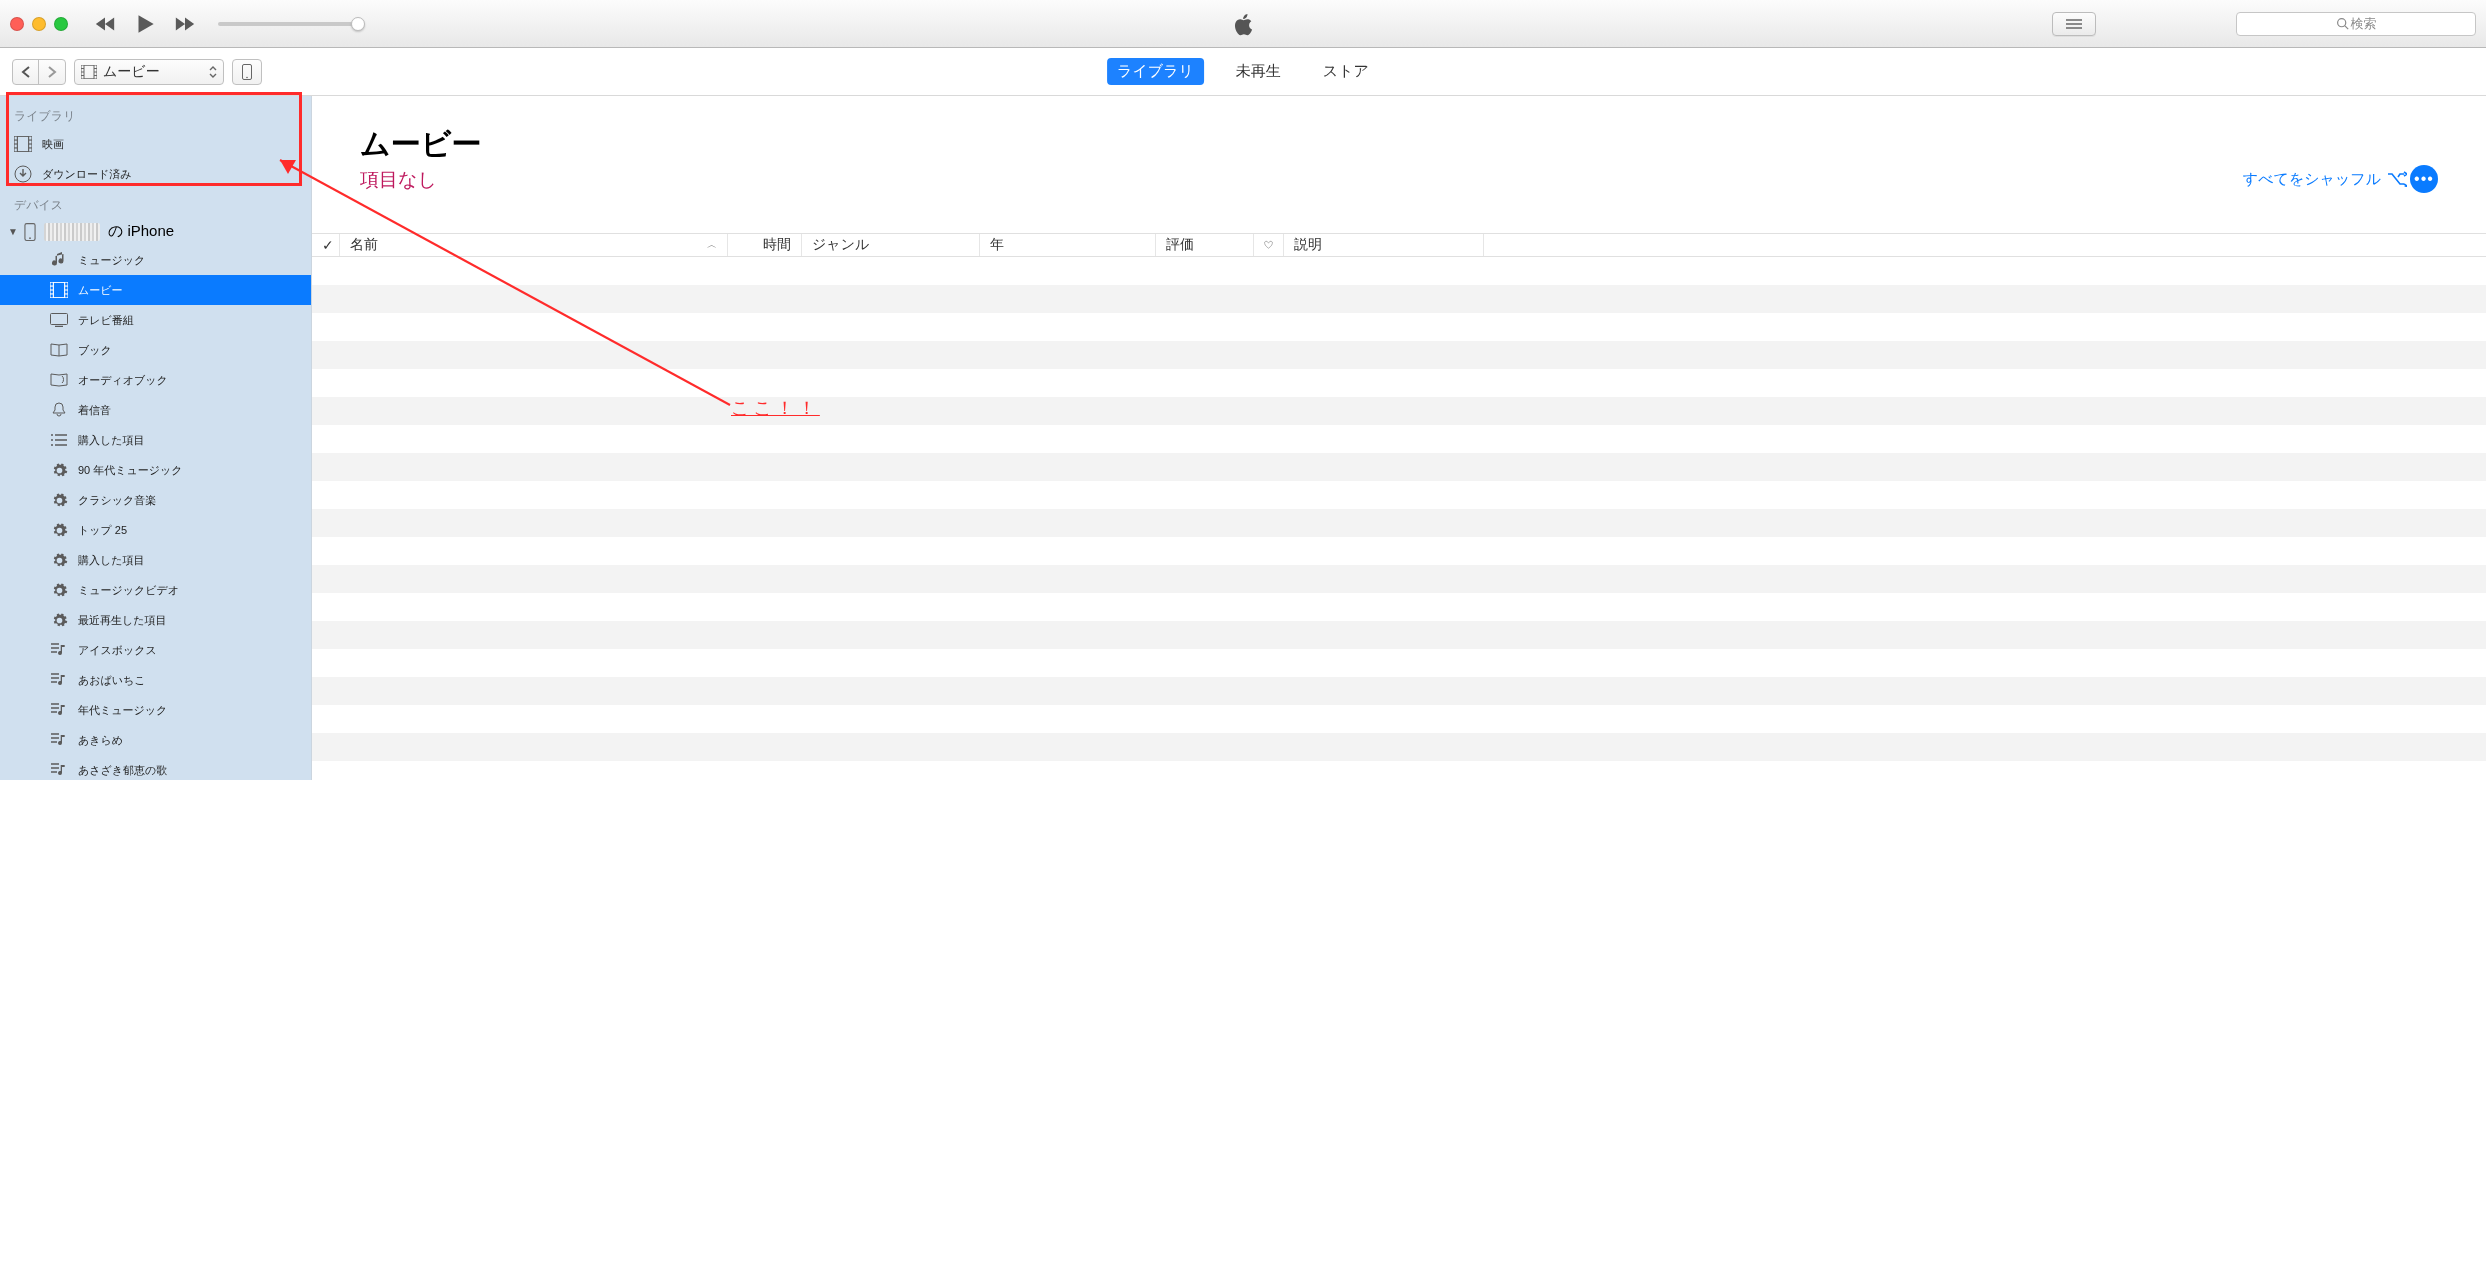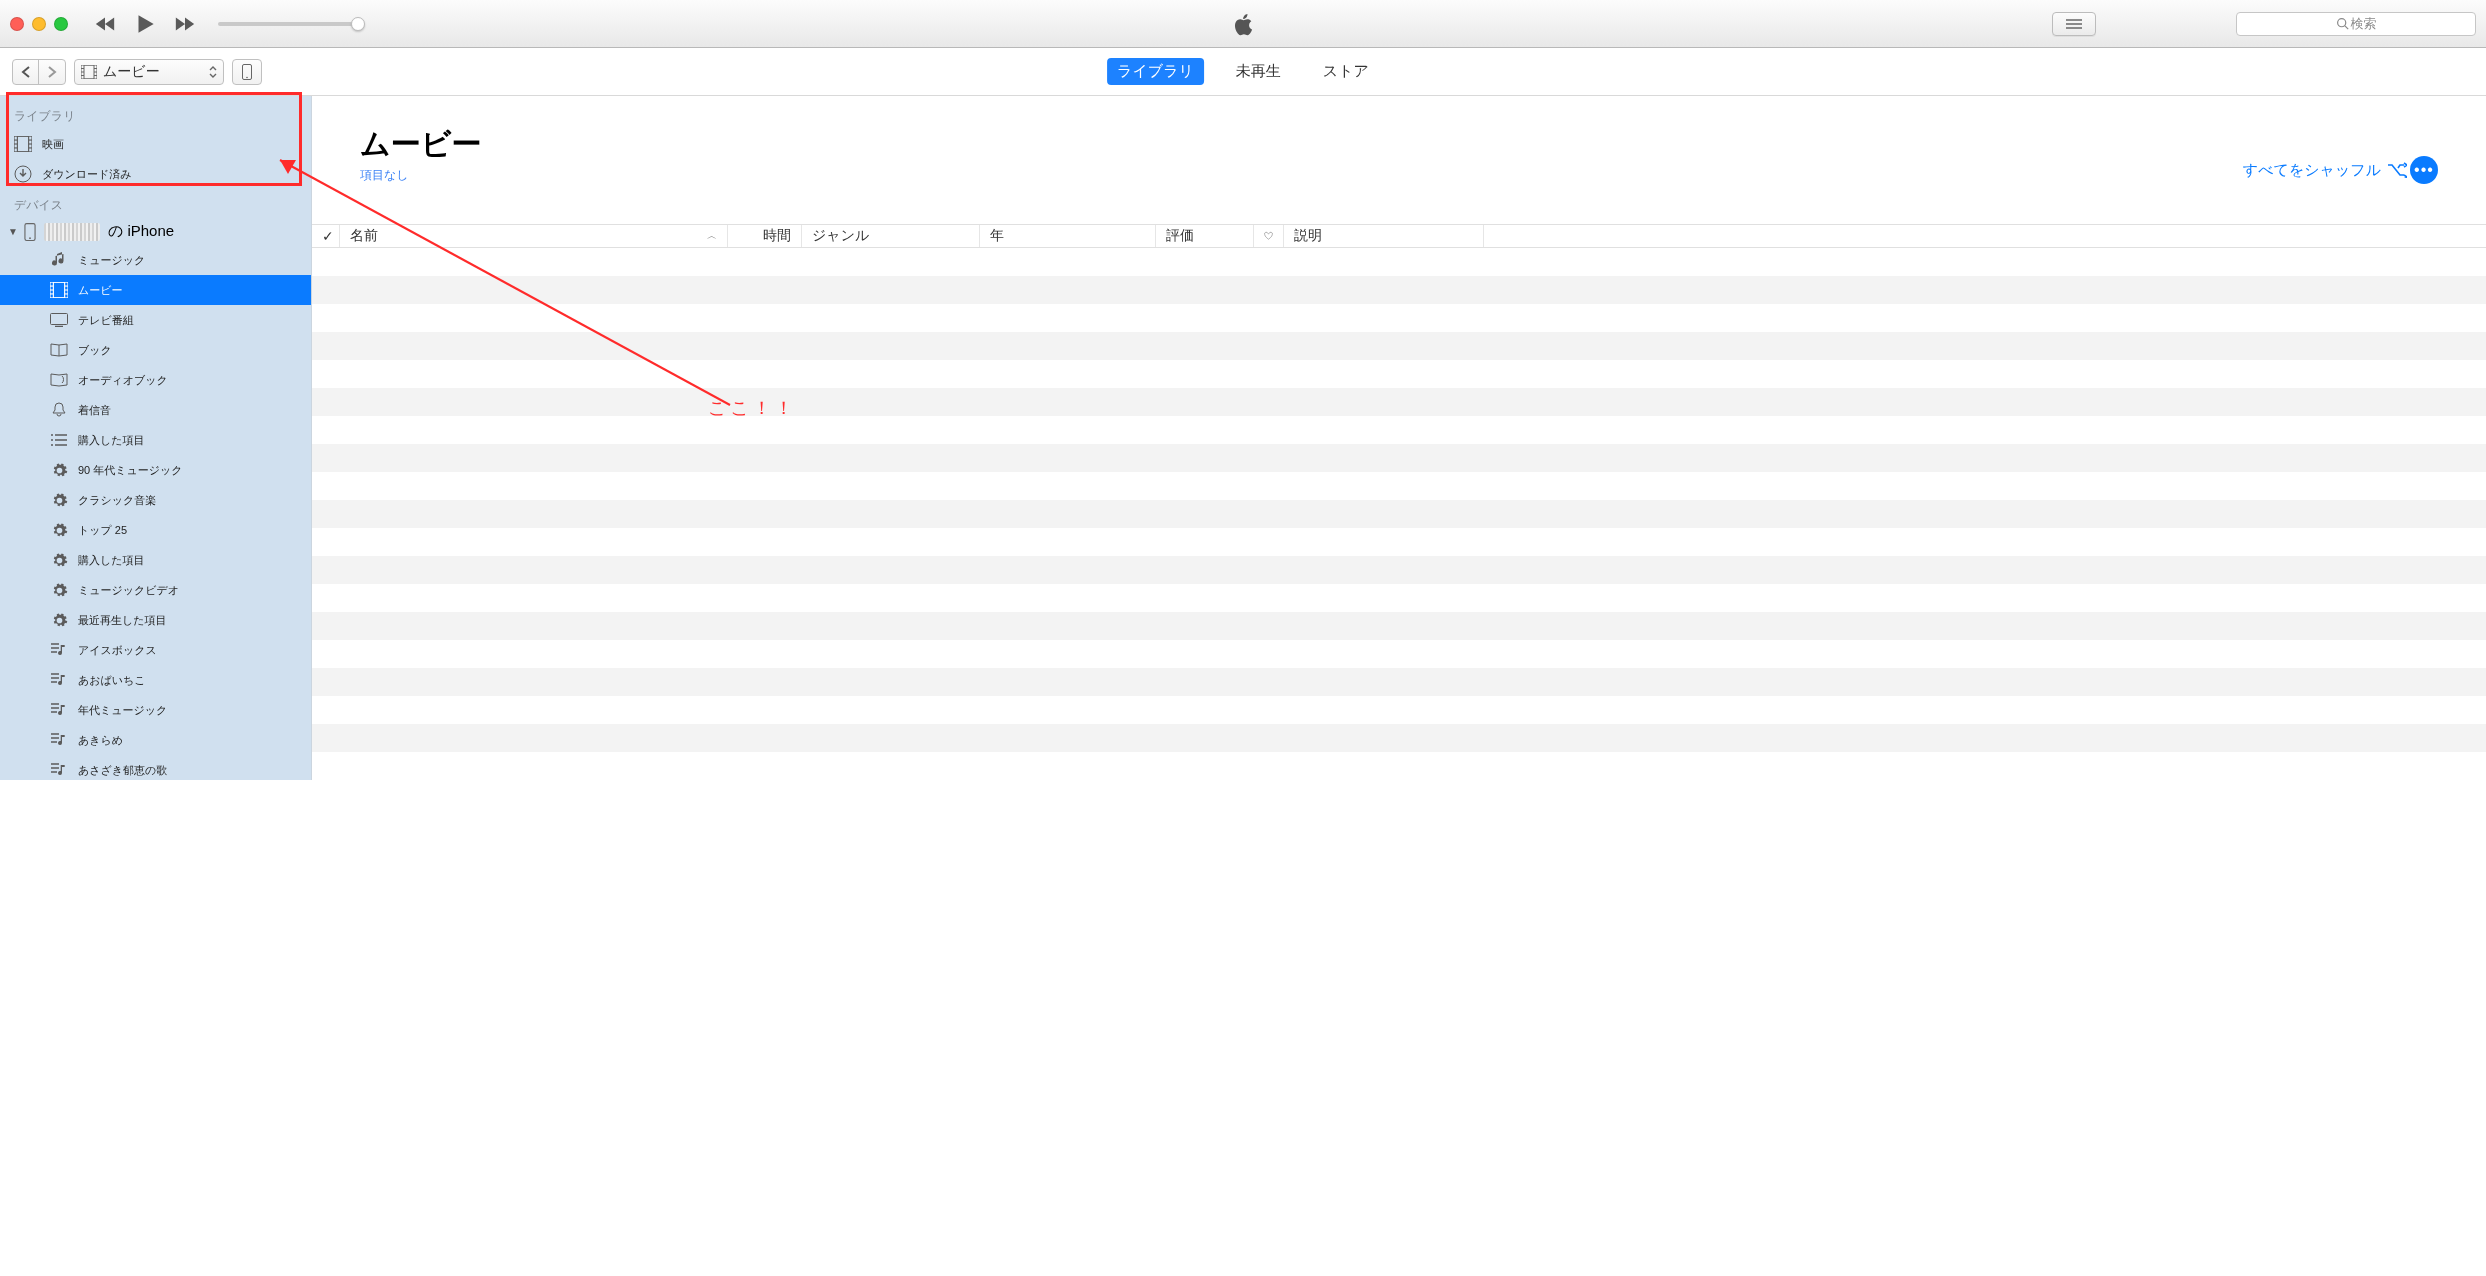--- a/index.html
+++ b/index.html
@@ -44,21 +44,21 @@
     .sb-icon { width:18px; height:18px; color:#5b5b5b; display:flex; align-items:center; justify-content:center; flex-shrink:0; }
     .dev-row { display:flex; align-items:center; gap:6px; padding:4px 8px; font-size:15px; }
     .disclosure { font-size:10px; color:#555; }
     .pixelate { display:inline-block; width:56px; height:18px; background:linear-gradient(90deg,#d4d4d4 0 25%,#f2f2f2 25% 50%,#cacaca 50% 75%,#eee 75% 100%); background-size:8px 100%; border-radius:2px; margin:0 2px; }
     .redbox { position:absolute; border:3px solid #ff2b2b; pointer-events:none; }
 
     
     .main { flex:1; display:flex; flex-direction:column; min-width:0; position:relative; }
     .main-head { padding:28px 48px 10px; display:flex; justify-content:space-between; align-items:flex-end; }
     .main-title { font-size:30px; font-weight:700; }
-    .main-sub { font-size:12px; color:#3b82f6; margin-top:2px; }
+    .main-sub { font-size:19px; color:#be185d; margin-top:2px; }
     .shuffle { display:flex; align-items:center; gap:3px; }
     .shuffle-link { color:#0a7bff; font-size:15px; display:flex; align-items:center; gap:6px; }
     .more-btn { width:28px; height:28px; background:#0a7bff; border-radius:50%; display:flex; align-items:center; justify-content:center; color:#fff; font-size:16px; letter-spacing:1px; }
     .table-header { display:flex; border-top:1px solid #e0e0e0; border-bottom:1px solid #e0e0e0; font-size:14px; color:#333; height:24px; align-items:center; margin-top:30px; }
     .th { padding:0 10px; position:relative; border-right:1px solid #e6e6e6; height:100%; display:flex; align-items:center; }
     .sort-caret { font-size:10px; color:#666; }
     .rows { flex:1; overflow:auto; }
     .row { height:28px; }
     .row:nth-child(even) { background:#f3f3f3; }
     .annotation { position:absolute; color:#ff2b2b; font-family:"Meiryo","MS Gothic",sans-serif; font-size:18px; letter-spacing:4px; pointer-events:none; }
@@ -458,15 +458,15 @@
           <div class="row"></div>
           <div class="row"></div>
         </div>
     </div>
 
     <div class="redbox" style="left:6px;top:-4px;width:296px;height:94px;"></div>
     <svg class="arrow" style="left:260px;top:54px;width:480px;height:260px;" viewBox="0 0 480 260">
       <line x1="470" y1="255" x2="20" y2="10"></line>
       <polygon points="20,10 36,10 28,24"></polygon>
     </svg>
-    <div class="annotation" style="left:708px;top:300px;">ここ！！</div>
+    <div class="annotation" style="left:731px;top:300px;text-decoration:underline;">ここ！！</div>
   </div>
 </div>
 
 </body></html>

